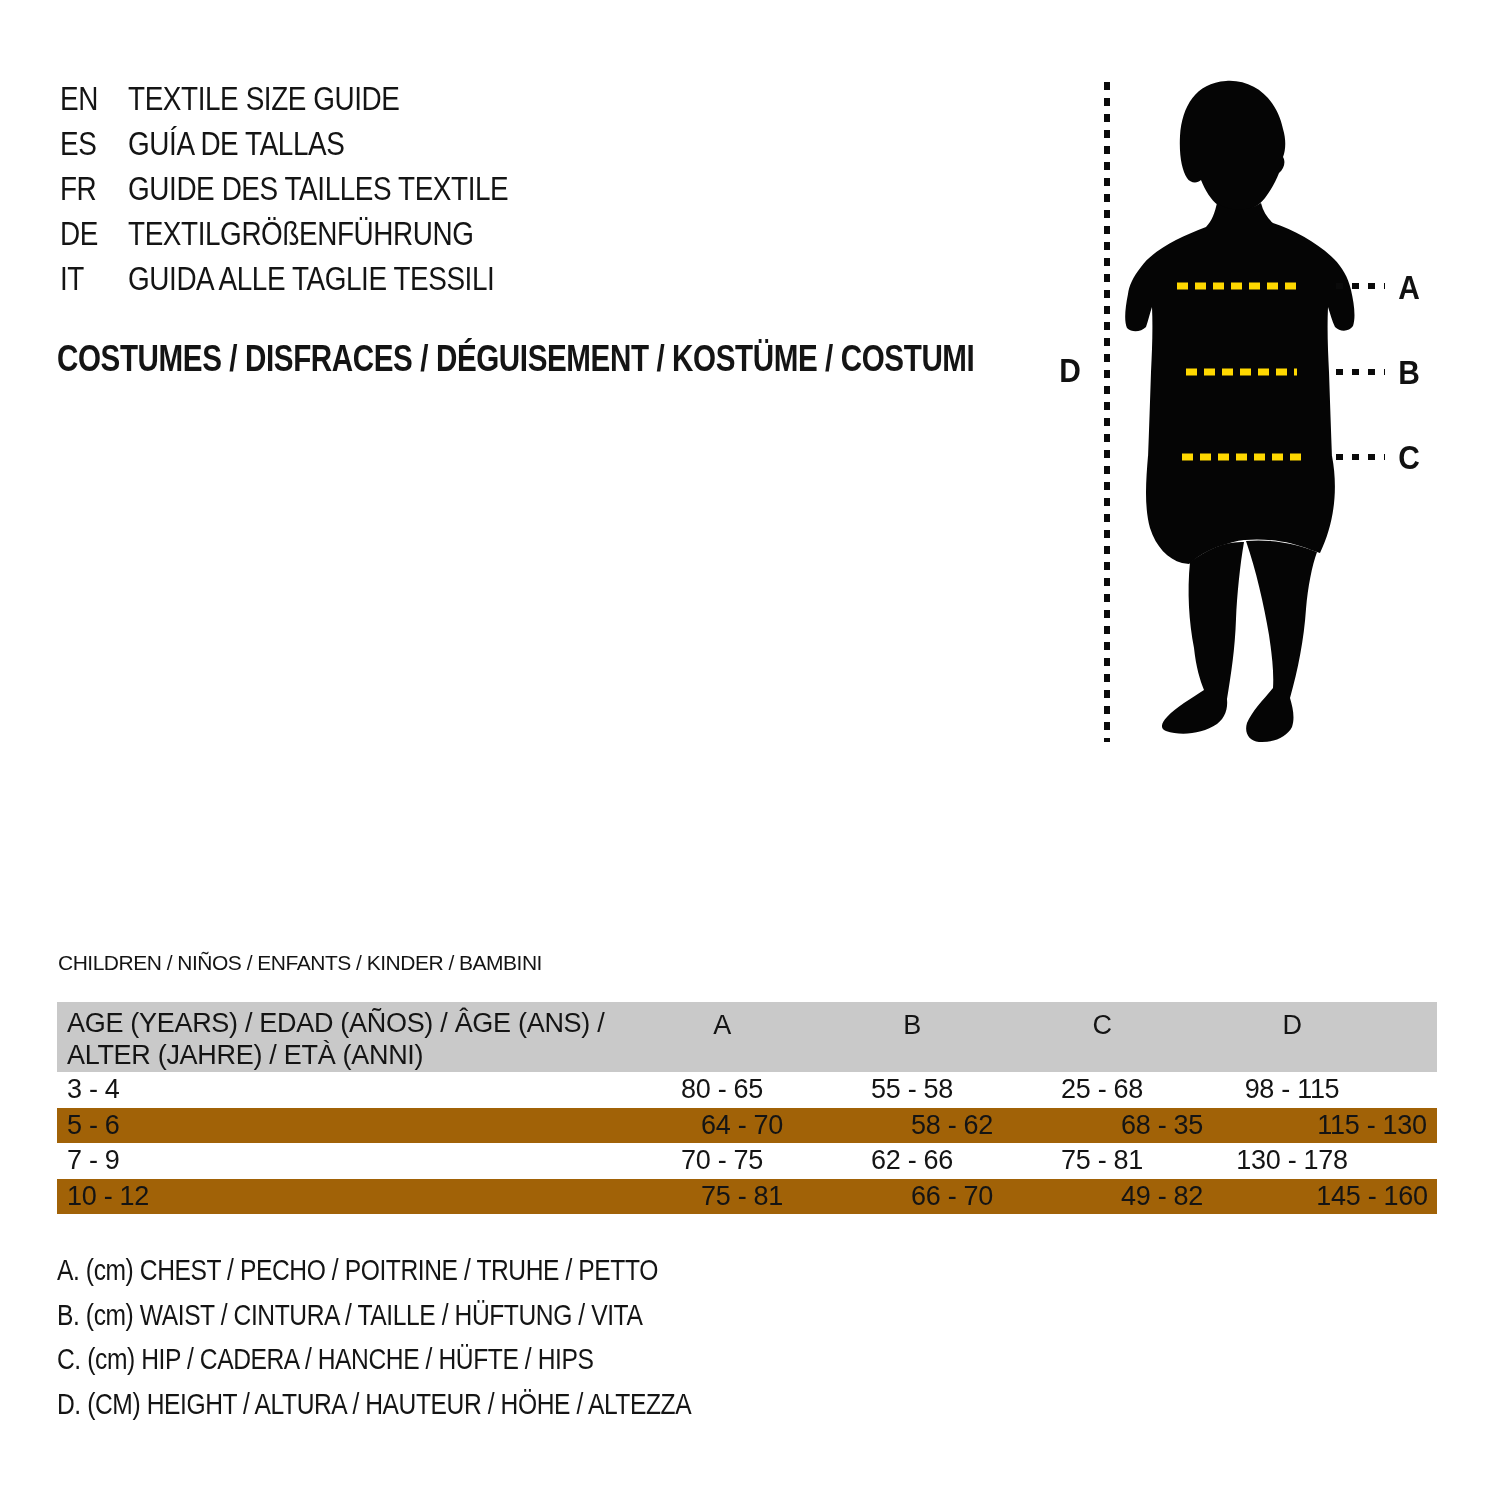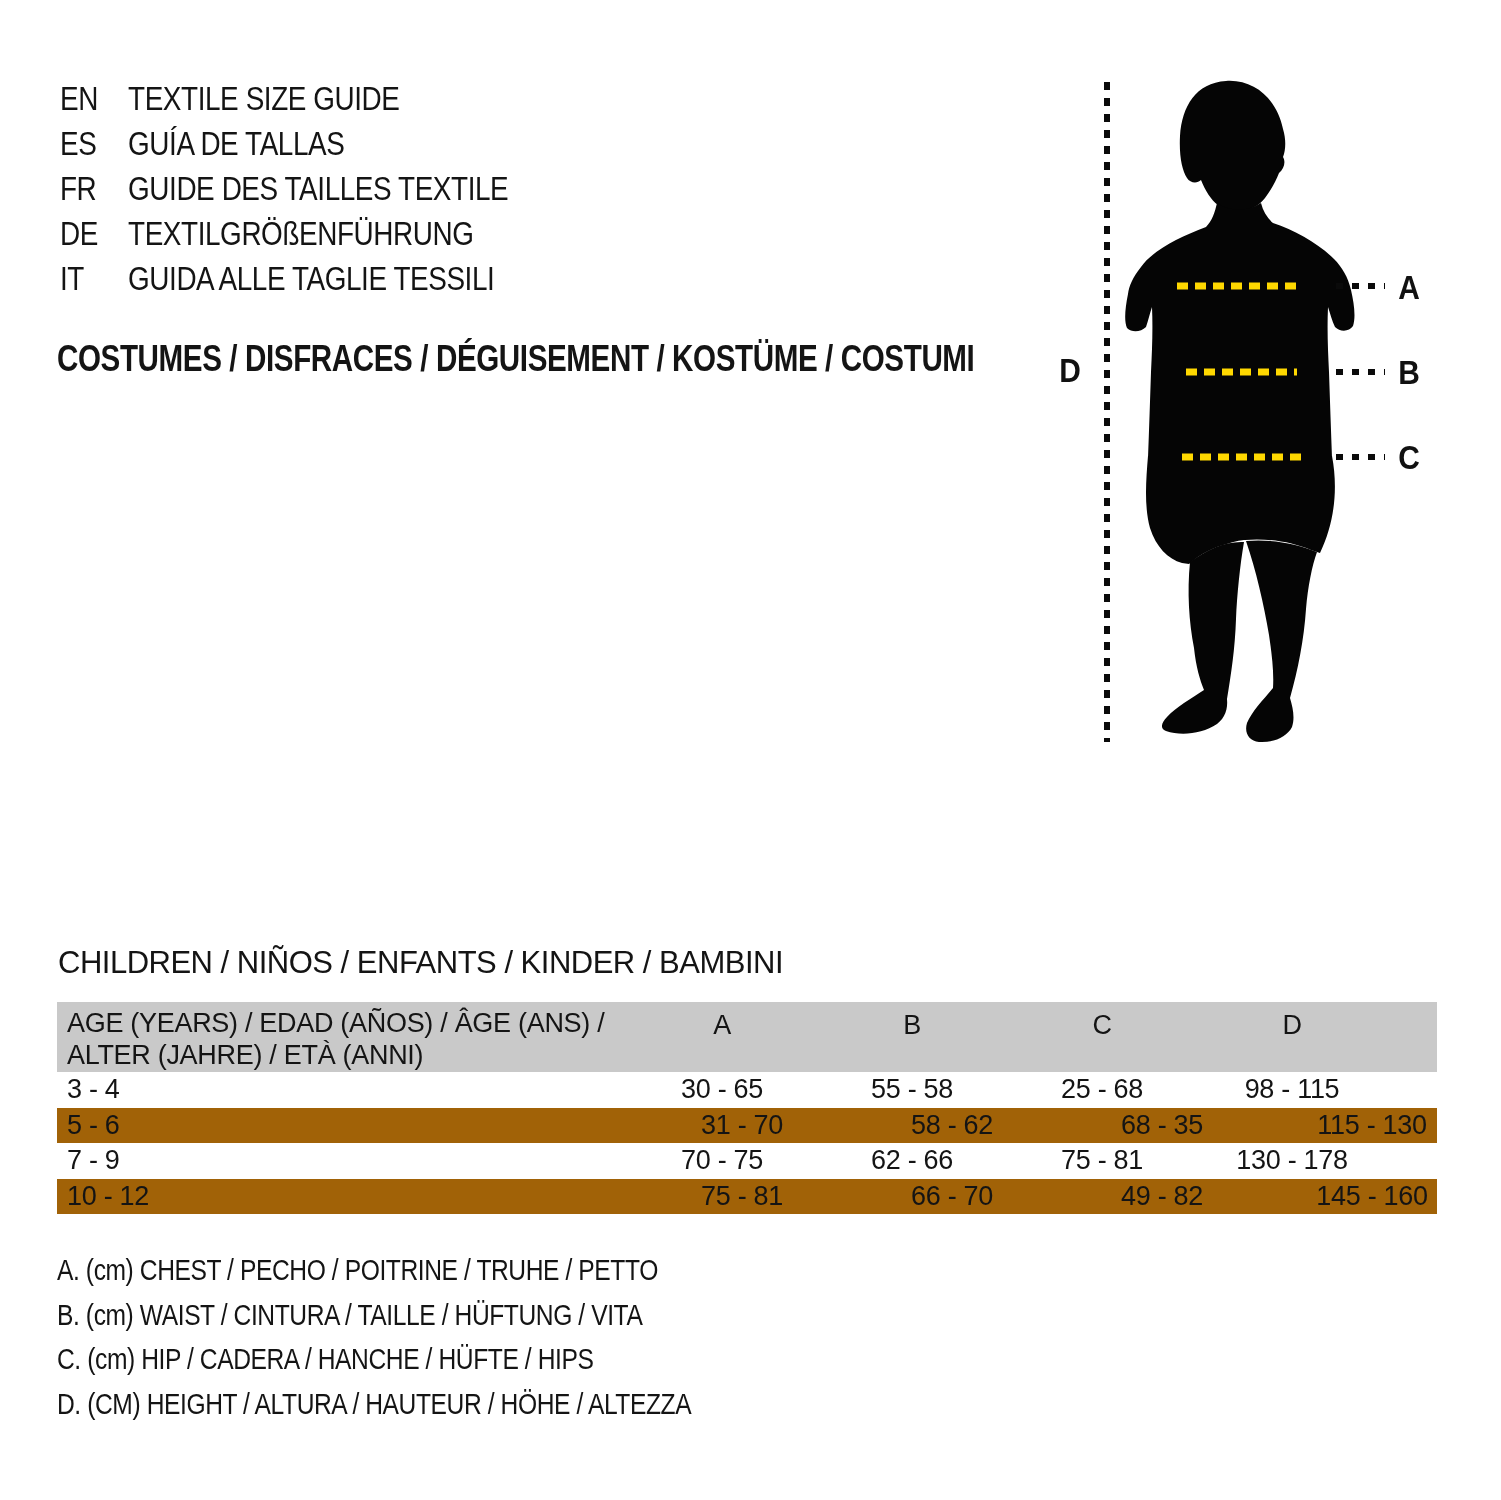--- a/index.html
+++ b/index.html
@@ -41,21 +41,21 @@
     white-space: nowrap;
   }
   .m-label-a { left: 369px; top: 227px; }
   .m-label-b { left: 369px; top: 312px; }
   .m-label-c { left: 369px; top: 397px; }
   .m-label-d { left: 30px;  top: 310px; }
 
   
   .section-title {
     position: absolute; left: 58px; top: 946px;
-    font-size: 31px; line-height: 34px; font-weight: normal;
+    font-size: 21px; line-height: 34px; font-weight: normal;
     white-space: nowrap; letter-spacing: -0.5px;
   }
   .size-table {
     position: absolute; left: 57px; top: 994px; width: 1380px;
     font-size: 27px; letter-spacing: -0.3px;
   }
   .t-head {
     display: flex; height: 70px; background: #c9c9c9;
     align-items: flex-start;
   }
@@ -198,28 +198,28 @@
         <div>ALTER (JAHRE) / ETÀ (ANNI)</div>
       </div>
       <div class="num-col">A</div>
       <div class="num-col">B</div>
       <div class="num-col">C</div>
       <div class="num-col">D</div>
     </div>
 
     <div class="t-row">
       <span class="age-cell">3 - 4</span>
-      <span class="val-cell">30 - 65</span>
+      <span class="val-cell">80 - 65</span>
       <span class="val-cell">55 - 58</span>
       <span class="val-cell">25 - 68</span>
       <span class="val-cell">98 - 115</span>
     </div>
     <div class="t-row alt">
       <span class="age-cell">5 - 6</span>
-      <span class="val-cell">31 - 70</span>
+      <span class="val-cell">64 - 70</span>
       <span class="val-cell">58 - 62</span>
       <span class="val-cell">68 - 35</span>
       <span class="val-cell">115 - 130</span>
     </div>
     <div class="t-row">
       <span class="age-cell">7 - 9</span>
       <span class="val-cell">70 - 75</span>
       <span class="val-cell">62 - 66</span>
       <span class="val-cell">75 - 81</span>
       <span class="val-cell">130 - 178</span>

